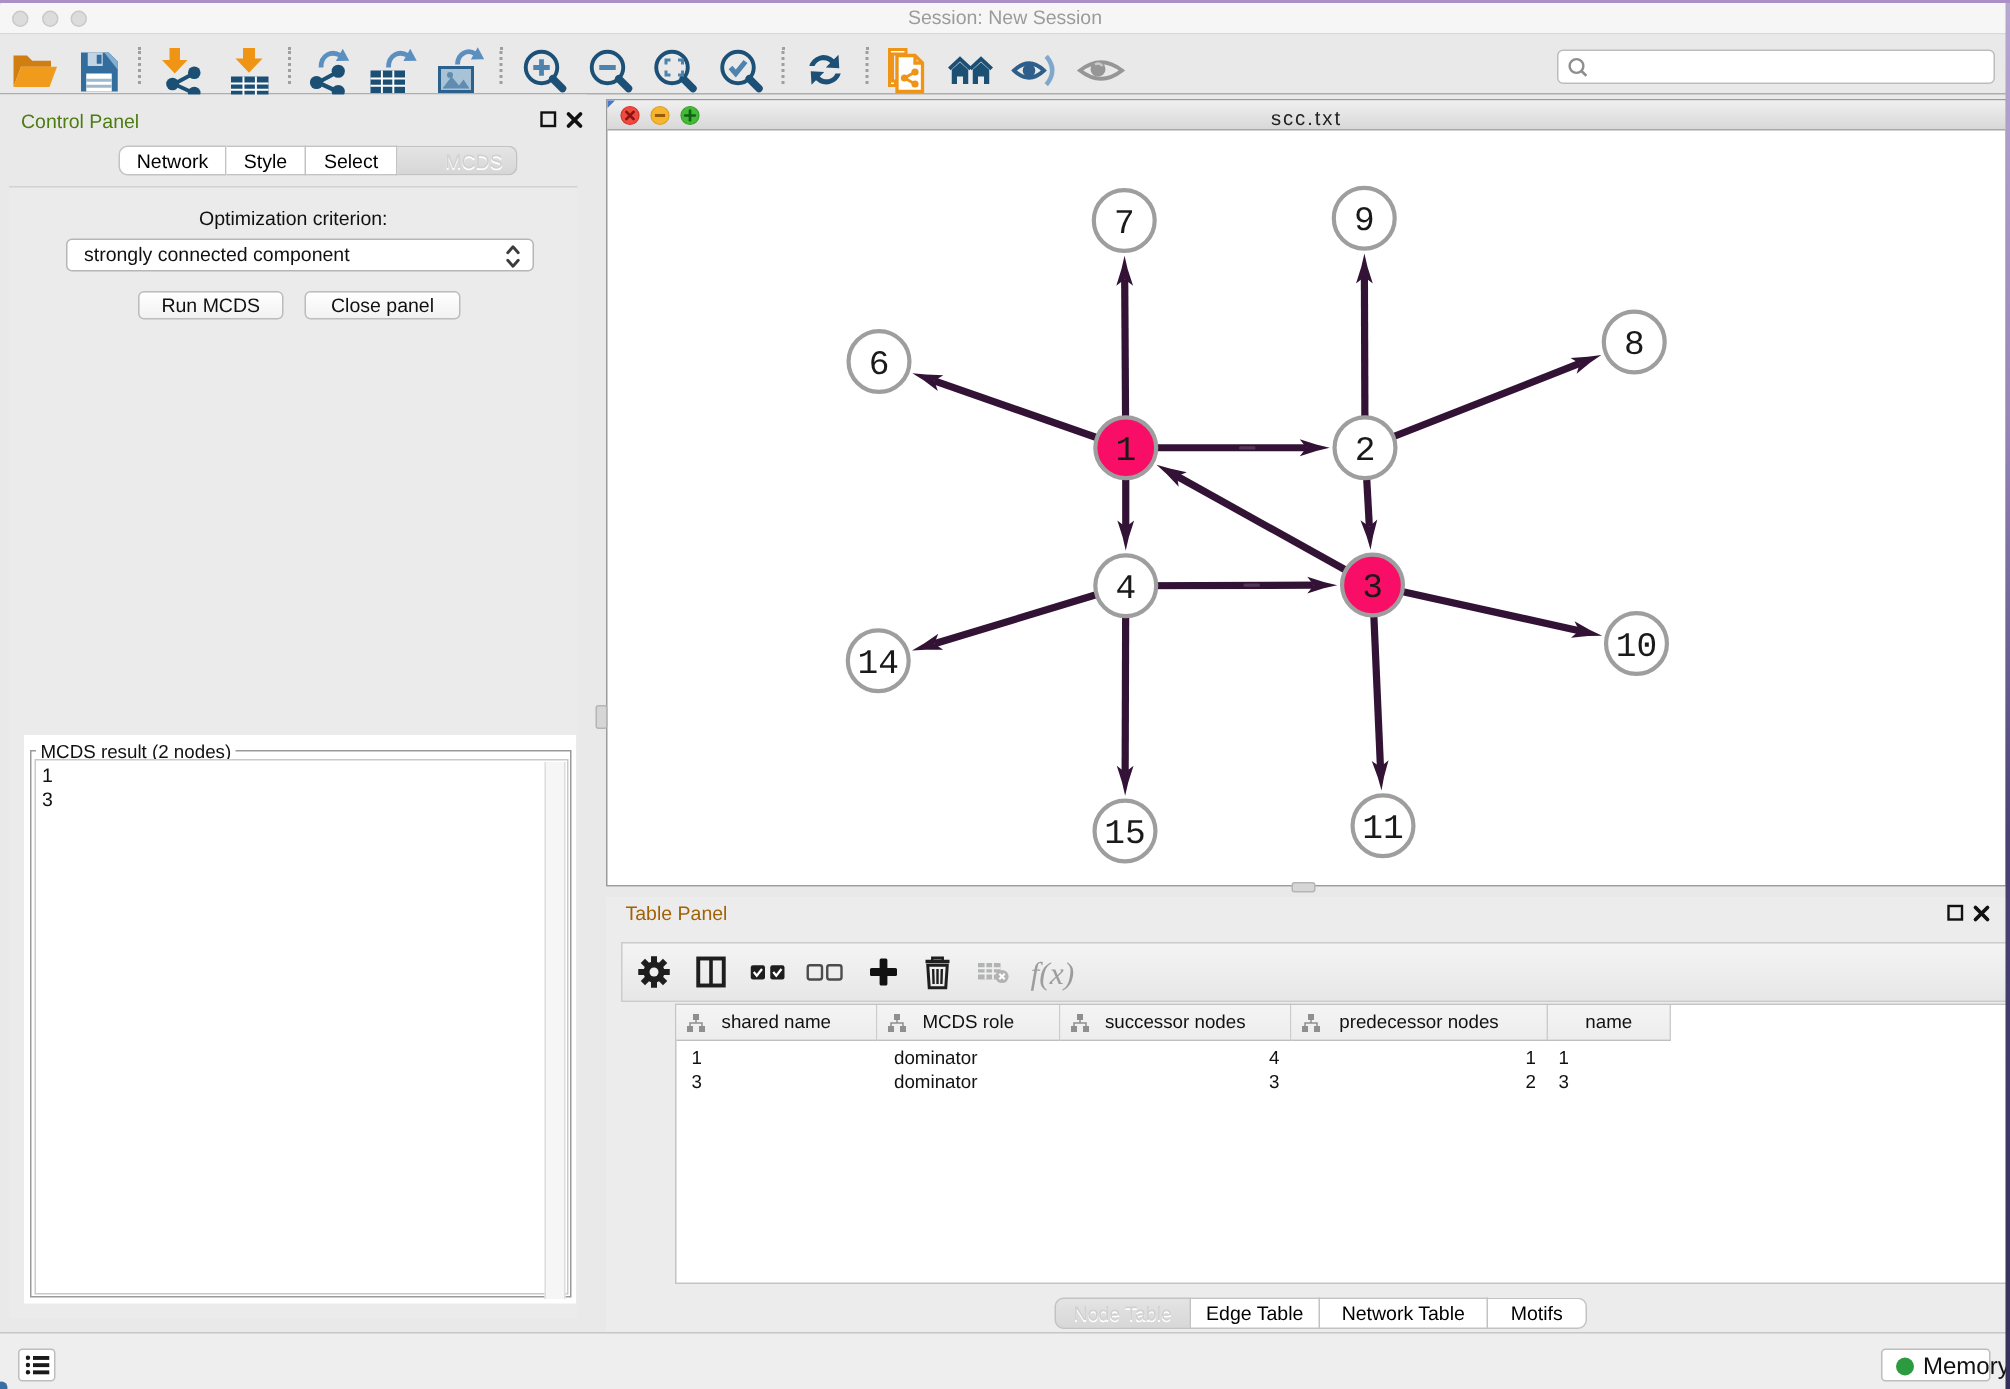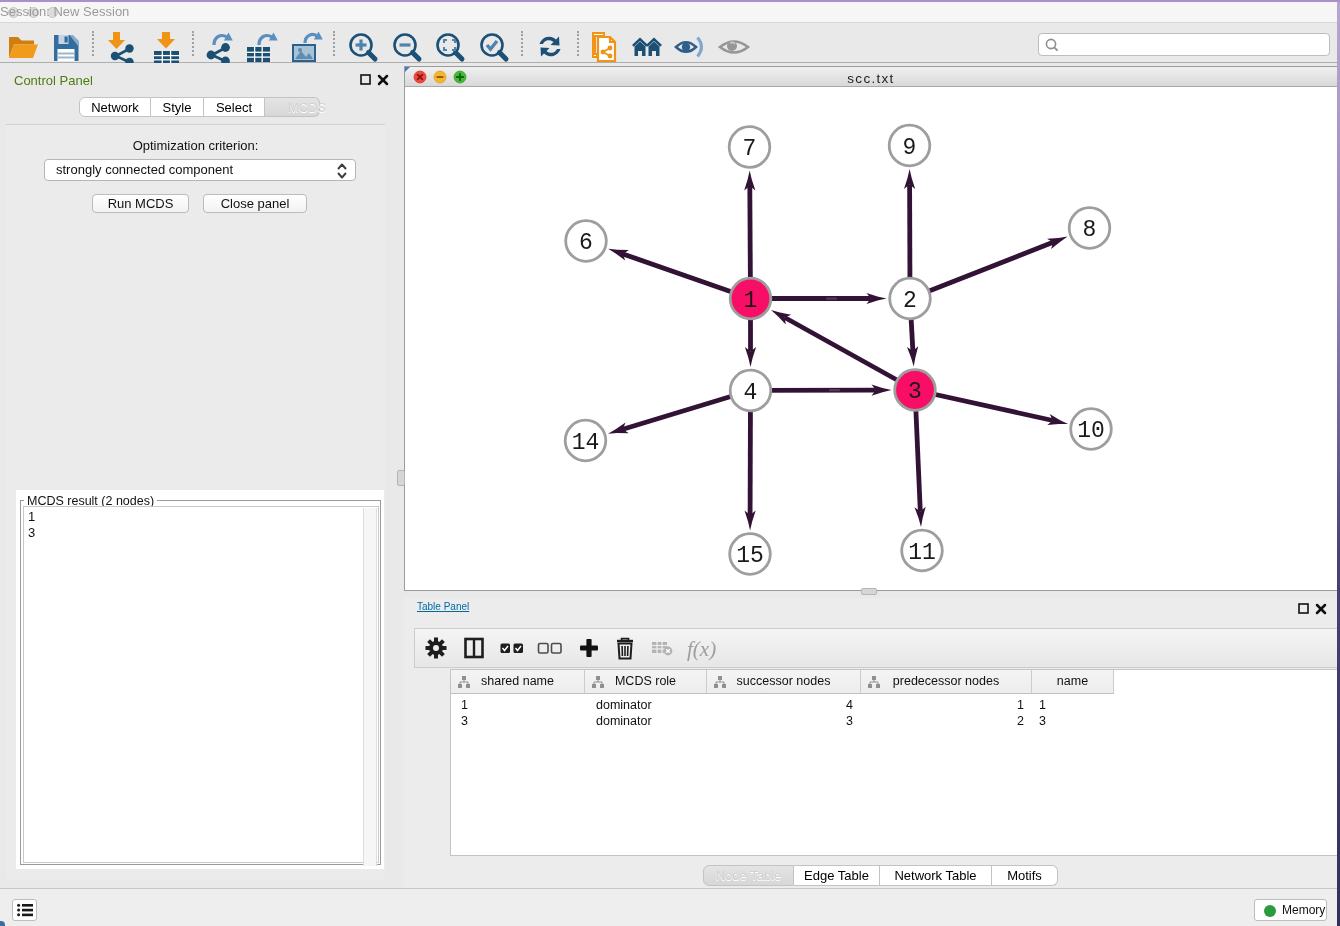--- a/index.html
+++ b/index.html
@@ -5,21 +5,21 @@
 * { margin:0; padding:0; box-sizing:border-box; }
 html,body { width:1340px; height:926px; overflow:hidden; }
 body { font-family:"Liberation Sans", sans-serif; background:#e9e9e9; position:relative; }
 .abs { position:absolute; }
 
 #toprim { left:0; top:0; width:1340px; height:2px; background:#aa90c6; z-index:50; }
 #rightrim { right:0; top:0; width:3px; height:926px; background:linear-gradient(#b7a8d2, #9788b8 30%, #4a4274 60%, #323058); z-index:49; }
 
 #titlebar { left:0; top:0; width:1340px; height:23px; background:#f6f6f6; border-bottom:1px solid #d8d8d8; border-radius:5px 5px 0 0; }
 .tl { position:absolute; top:7px; width:11px; height:11px; border-radius:50%; background:#dcdcdc; border:1px solid #c9c9c9; }
-#wintitle { position:absolute; top:4px; left:0; width:100%; text-align:left; font-size:13px; color:#9b9b9b; }
+#wintitle { position:absolute; top:4px; left:0; width:100%; text-align:center; font-size:13px; color:#9b9b9b; }
 
 #toolbar { left:0; top:23px; width:1340px; height:40px; background:#e9e9e9; border-bottom:1px solid #aeaeae; }
 .sep { position:absolute; top:8px; height:25px; width:0; border-left:2px dotted #9f9f9f; }
 #searchbox { position:absolute; left:1038px; top:10px; width:292px; height:23px; background:#fff; border:1px solid #bdbdbd; border-radius:4px; }
 
 #cpanel { left:0; top:63px; width:391px; height:816px; background:#e9e9e9; }
 #cp-title { position:absolute; left:14px; top:10px; font-size:13px; color:#4d7c0f; }
 .tabbar { position:absolute; display:flex; height:20px; }
 .tab { font-size:13px; color:#000; background:#fff; border:1px solid #c3c3c3; border-left:none; text-align:center; line-height:19px; }
 .tab.first { border-left:1px solid #c3c3c3; border-radius:6px 0 0 6px; }
@@ -34,30 +34,30 @@
 #legend { position:absolute; left:3px; top:-7px; background:#fff; padding:0 3px; font-size:12.5px; color:#111; }
 #resulttext { position:absolute; left:2px; top:5px; width:356px; height:357px; background:#fff; border:1px solid #c9c9c9; font-size:13px; color:#111; padding:2px 0 0 4px; line-height:16px; }
 #rscroll { position:absolute; right:1px; top:1px; width:14px; height:358px; background:#f6f6f6; border-left:1px solid #dedede; border-right:1px solid #dedede; }
 
 #netframe { left:404px; top:66px; width:934px; height:525px; border:1px solid #9b9b9b; background:#fff; }
 #nf-titlebar { position:absolute; left:0; top:0; width:932px; height:20px; background:linear-gradient(#f0f0f0,#d8d8d8); border-bottom:1px solid #a8a8a8; }
 #nf-title { position:absolute; top:3.5px; left:0; width:100%; text-align:center; font-size:13.5px; font-weight:400; color:#222; letter-spacing:1.3px; }
 #bluecorner { position:absolute; left:0; top:0; width:0; height:0; border-top:5px solid #4a77c6; border-right:5px solid transparent; }
 
 #tpanel { left:404px; top:598px; width:934px; height:290px; background:#ececec; }
-#tp-title { position:absolute; left:13px; top:3px; font-size:10px; color:#0369a1;text-decoration:underline; }
+#tp-title { position:absolute; left:13px; top:3px; font-size:13px; color:#a16207; }
 #tp-toolbar { position:absolute; left:10px; top:30px; width:1320px; height:40px; background:linear-gradient(#f4f4f4,#e7e7e7); border:1px solid #cccccc; }
 #tp-table { position:absolute; left:10px; top:71px; width:928px; height:187px; background:#fff; border:1px solid #c4c4c4;margin-left:36px; }
 .th { position:absolute; top:0; height:24px; background:linear-gradient(#f4f4f4,#ededed); border-right:1px solid #cccccc; border-bottom:1px solid #bfbfbf; font-size:12.5px; color:#111; text-align:center; line-height:23px; }
 .td { position:absolute; font-size:12.5px; color:#111; height:17px; line-height:17px; }
 .tabbar2 { position:absolute; display:flex; height:21px;padding-left:12px; }
 
 #statusbar { left:0; top:888px; width:1340px; height:38px; background:#eeeeee; border-top:1px solid #c6c6c6; }
 #hambtn { position:absolute; left:12px; top:10px; width:25px; height:22px; background:#fff; border:1px solid #bdbdbd; border-radius:3px; }
-#membtn { position:absolute; left:1254px; top:10px; width:73px; height:22px; background:#fff; border:1px solid #bdbdbd; border-radius:3px; font-size:12px; color:#111; }
+#membtn { position:absolute; left:1254px; top:10px; width:73px; height:22px; background:#fff; border:1px solid #bdbdbd; border-radius:3px; font-size:16px; color:#111; }
 .grip { position:absolute; background:#d6d6d6; border:1px solid #b5b5b5; border-radius:2px; }
 </style>
 </head>
 <body>
 <div id="toprim" class="abs"></div>
 <div id="rightrim" class="abs"></div>
 
 <div id="titlebar" class="abs">
   <div class="tl" style="left:8px;"></div>
   <div class="tl" style="left:28px;"></div>
@@ -220,21 +220,21 @@
     <rect x="1" y="2" width="9" height="9" fill="none" stroke="#111" stroke-width="1.6"></rect>
     <g stroke="#111" stroke-width="2.5" stroke-linecap="round">
         <line x1="19" y1="3" x2="27" y2="11"></line>
         <line x1="27" y1="3" x2="19" y2="11"></line>
       </g>
   </svg>
   <div class="tabbar" style="left:79px; top:34px;">
     <div class="tab first" style="width:72px;">Network</div>
     <div class="tab" style="width:53px;">Style</div>
     <div class="tab" style="width:61px;">Select</div>
-    <div class="tab last sel" style="width:55px;padding-left:23px;">MCDS</div>
+    <div class="tab last sel" style="width:80px;padding-left:23px;">MCDS</div>
   </div>
   <div id="cp-content"></div>
   <div id="optlabel">Optimization criterion:</div>
   <div id="combo">strongly connected component
     <svg width="12" height="16" viewBox="0 0 12 16" style="position:absolute;right:7px;top:3px;">
       <path d="M2.5 5.5 L6 1.5 L9.5 5.5" fill="none" stroke="#3c3c3c" stroke-width="1.9" stroke-linecap="round" stroke-linejoin="round"></path>
       <path d="M2.5 10.5 L6 14.5 L9.5 10.5" fill="none" stroke="#3c3c3c" stroke-width="1.9" stroke-linecap="round" stroke-linejoin="round"></path>
     </svg>
   </div>
   <div class="btn" style="left:92px; width:97px;">Run MCDS</div>

